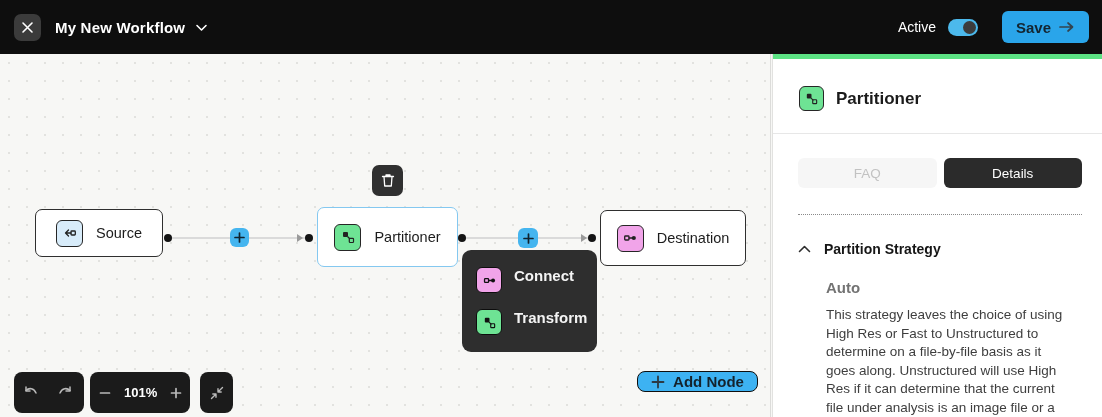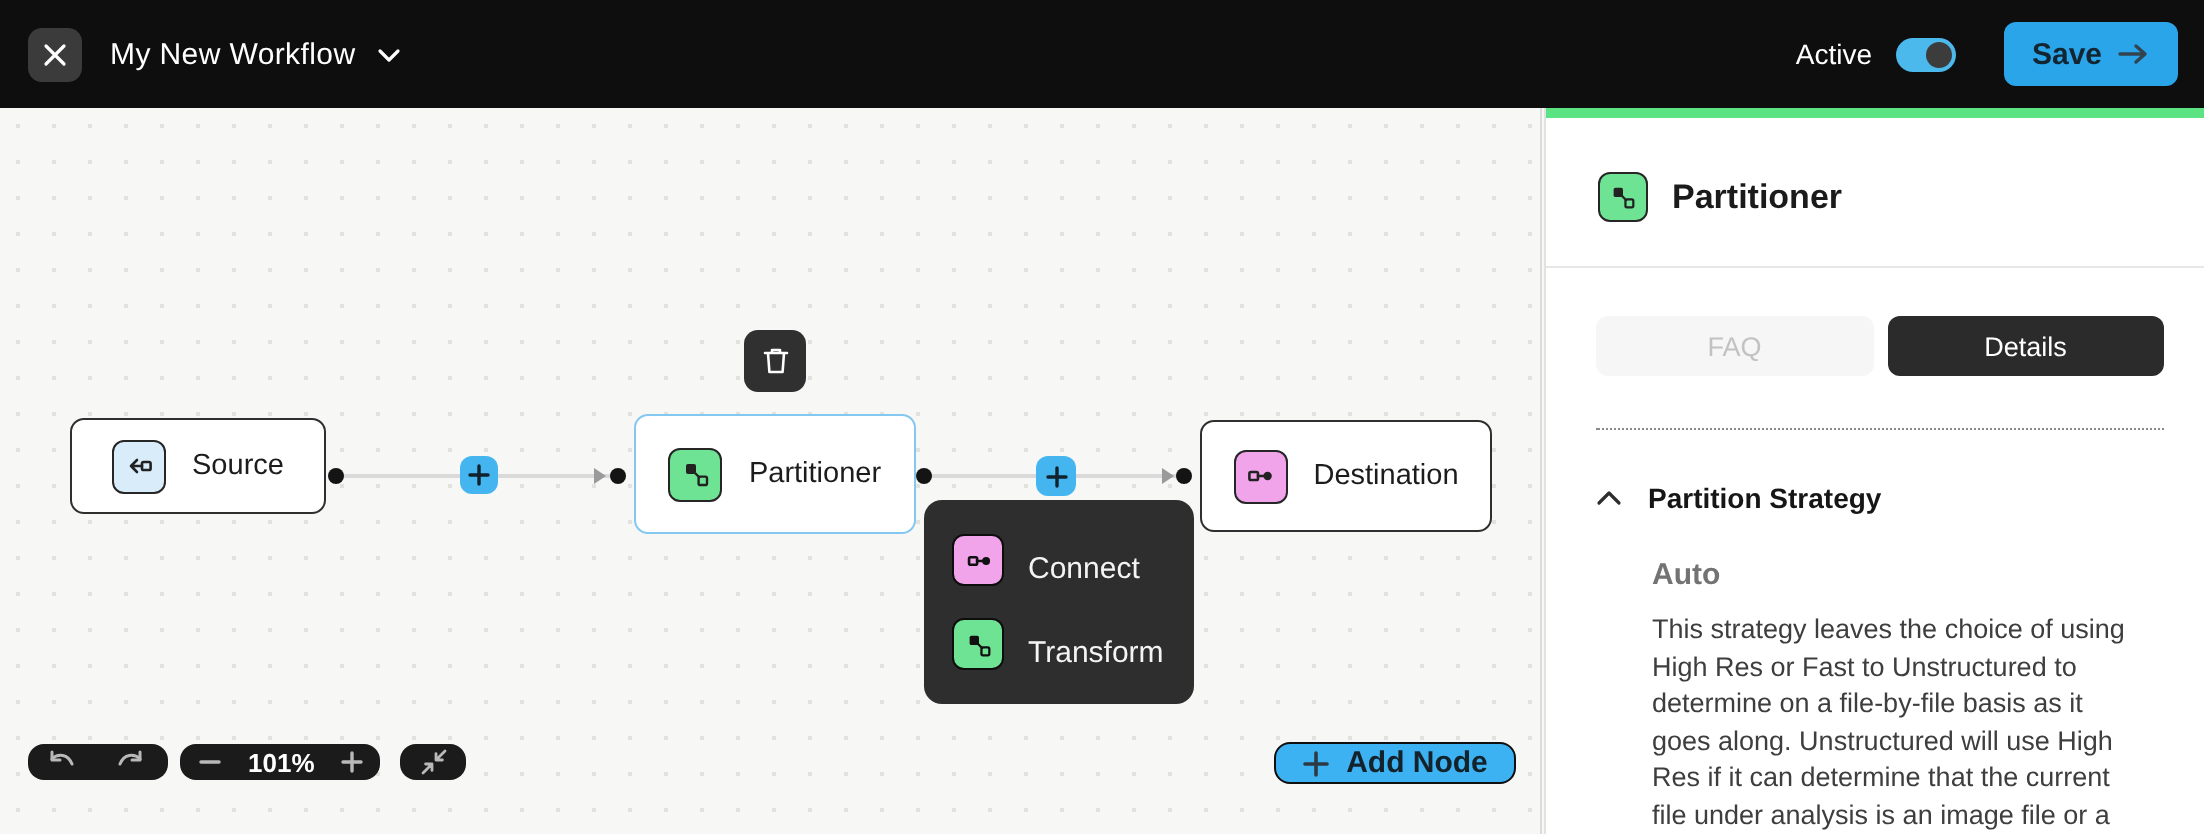--- a/index.html
+++ b/index.html
@@ -1,21 +1,21 @@
 <!DOCTYPE html>
 <html><head>
 <meta charset="utf-8">
 <style>
   * { margin:0; padding:0; box-sizing:border-box; }
   html,body { width:1102px; height:417px; overflow:hidden; font-family:"Liberation Sans", sans-serif; background:#f7f7f5; }
 
   
   .topbar { position:absolute; left:0; top:0; width:1102px; height:54px; background:#0e0e0e; display:flex; align-items:center; z-index:50; }
   .close-btn { width:27px; height:27px; margin-left:14px; background:#3b3b3b; border:none; border-radius:7px; display:flex; align-items:center; justify-content:center; cursor:pointer; }
-  .wf-title { color:#ffffff; font-size:15px; font-weight:400; margin-left:14px; letter-spacing:.2px; }
+  .wf-title { color:#ffffff; font-size:15px; font-weight:700; margin-left:14px; letter-spacing:.2px; }
   .title-chevron { margin-left:10px; display:flex; align-items:center; }
   .topbar-right { margin-left:auto; display:flex; align-items:center; }
   .active-label { color:#ffffff; font-size:14px; margin-right:12px; }
   .toggle { width:30px; height:17px; border-radius:9px; background:#4cb9ec; position:relative; cursor:pointer; margin-right:24px; }
   .toggle .knob { position:absolute; right:2px; top:2px; width:13px; height:13px; border-radius:50%; background:#3c3c3c; }
   .save-btn { width:87px; height:32px; margin-right:13px; background:#2aa5ea; border:none; border-radius:6px; display:flex; align-items:center; justify-content:center; gap:8px; cursor:pointer; }
   .save-btn span { color:#132530; font-size:15px; font-weight:700; }
 
   
   .canvas { position:absolute; left:0; top:54px; width:771px; height:363px; background:#f7f7f5;
@@ -27,25 +27,25 @@
   .node-label { font-size:14.5px; color:#1c1c1c; }
 
   .edge-line { position:absolute; height:2px; background:#dadada; }
   .edge-dot { position:absolute; width:8px; height:8px; border-radius:50%; background:#141414; }
   .edge-arrow { position:absolute; width:0; height:0; border-top:4px solid transparent; border-bottom:4px solid transparent; border-left:6px solid #9a9a9a; }
   .edge-plus { position:absolute; width:19px; height:19px; background:#45b5ef; border:none; border-radius:6px; color:#10222e; display:flex; align-items:center; justify-content:center; cursor:pointer; padding:0; }
 
   .trash-btn { position:absolute; left:372px; top:111px; width:31px; height:31px; background:#303030; border:none; border-radius:7px; display:flex; align-items:center; justify-content:center; cursor:pointer; }
 
   .add-menu { position:absolute; left:462px; top:196px; width:135px; background:#2e2e2e; border-radius:9px; padding:9px 0; z-index:20; }
-  .menu-item { display:flex; align-items:flex-end; gap:12px; padding:8px 14px; cursor:pointer; }
+  .menu-item { display:flex; align-items:flex-start; gap:12px; padding:8px 14px; cursor:pointer;font-weight:bold; }
   .menu-icon { width:26px; height:26px; border:1.5px solid #0d0d0d; border-radius:6px; display:flex; align-items:center; justify-content:center; flex:0 0 auto; }
   .menu-label { color:#f4f4f4; font-size:15px; }
 
-  .ctrl-group { position:absolute; background:#1b1b1b; border-radius:8px; height:18px; display:flex; align-items:center; }
+  .ctrl-group { position:absolute; background:#1b1b1b; border-radius:8px; height:41px; display:flex; align-items:center; }
   .ctrl-btn { background:none; border:none; cursor:pointer; display:flex; align-items:center; justify-content:center; height:100%; padding:0 9px; }
   .zoom-value { color:#ffffff; font-size:13px; font-weight:700; padding:0 4px; }
 
   .add-node-btn { position:absolute; left:637px; top:317px; width:121px; height:21px; background:#3db2f2; border:1.5px solid #0f0f0f; border-radius:8px; display:flex; align-items:center; justify-content:center; gap:8px; cursor:pointer; }
   .add-node-btn span { color:#14222c; font-size:15px; font-weight:700; }
 
   
   .panel { position:absolute; left:772px; top:54px; width:330px; height:363px; background:#ffffff; border-left:1px solid #e2e2e0; }
   .panel-topbar { height:5px; background:#5ce384; }
   .panel-header { display:flex; align-items:center; gap:12px; padding:27px 26px 22px 26px; border-bottom:1px solid #e7e7e7; }

